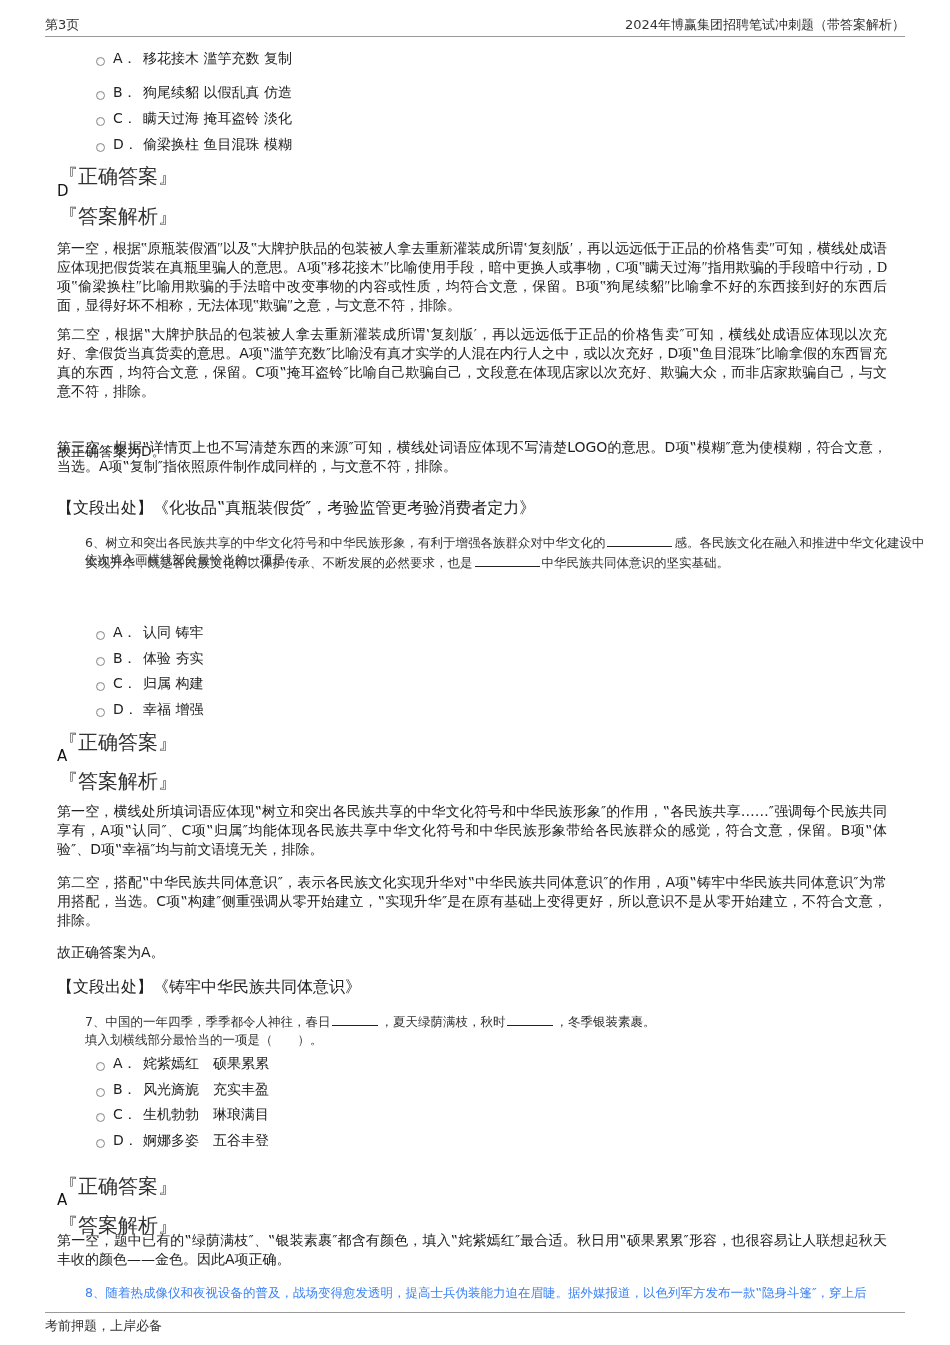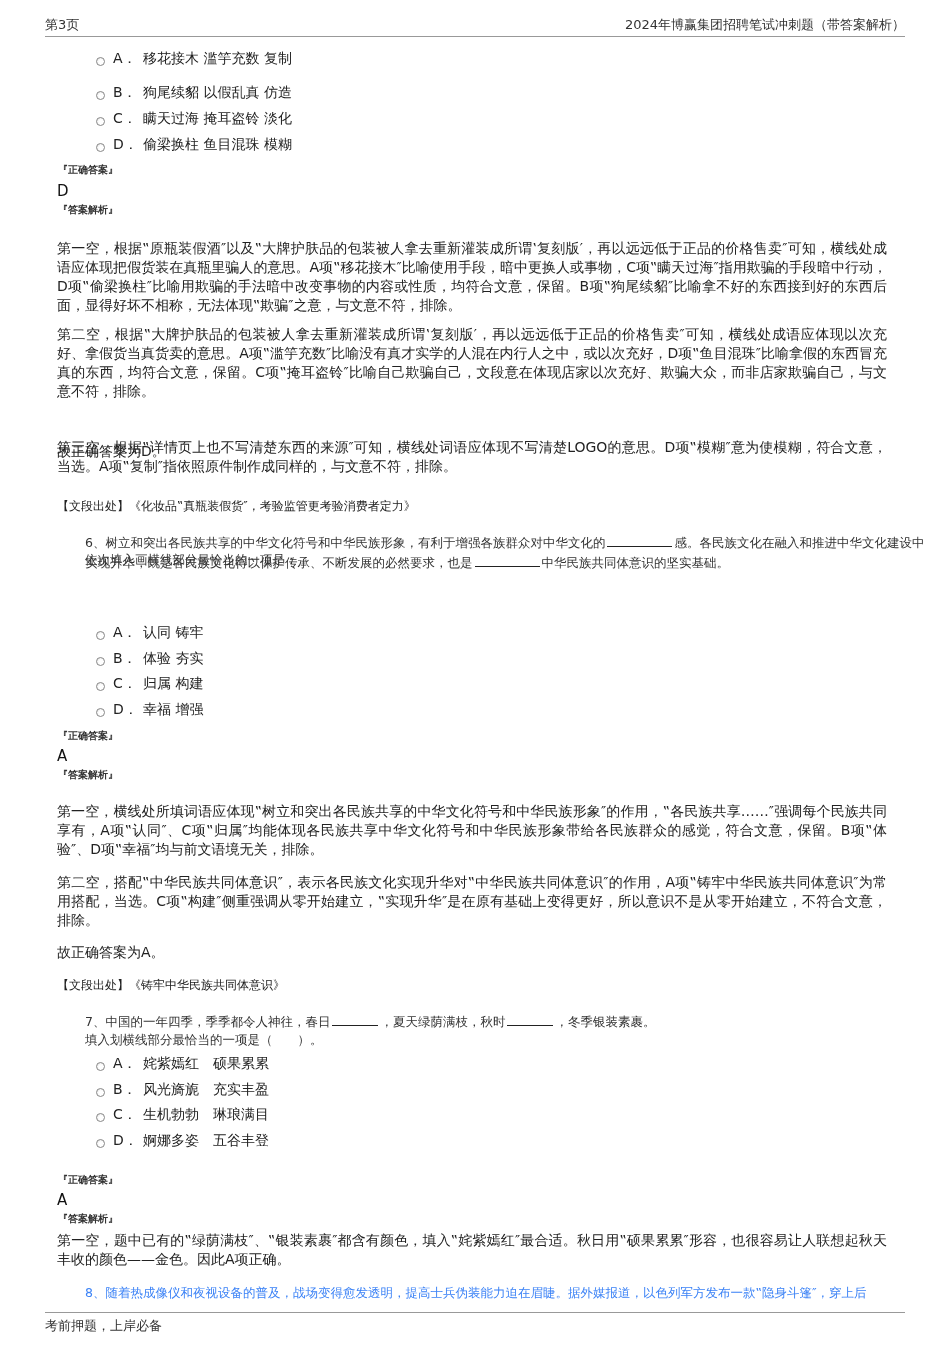--- a/index.html
+++ b/index.html
@@ -22,34 +22,34 @@
   .opt {
     position: absolute; left: 96px; font-size: 14px; color: #222;
     display: flex; align-items: center; white-space: nowrap;
   }
   .radio {
     width: 9px; height: 9px; border: 1px solid #888; border-radius: 50%;
     margin-right: 8px; margin-top: 4px; background: radial-gradient(circle at 60% 60%, #fff 40%, #ddd 100%);
     box-sizing: border-box;
   }
   .opt .letter { display: inline-block; width: 30px; }
-  .tag { position: absolute; left: 58px; font-size: 10px; color: #333; font-weight: bold; }
+  .tag { position: absolute; left: 58px; font-size: 20px; color: #333; }
   .ans { position: absolute; left: 57px; font-size: 15px; color: #111; }
   .para {
     position: absolute; left: 57px; width: 830px; font-size: 14px;
     line-height: 19px; color: #222; text-align: justify;
   }
   .q {
     position: absolute; left: 53px; width: 845px; font-size: 12.5px;
     line-height: 20px; color: #333; margin-left: 32px;
   }
   .q8 { color: #3b82f6; }
   .blank { display: inline-block; border-bottom: 1px solid #222; width: 65px; height: 12px; margin: 0 2px; }
   .blank.short { width: 46px; }
-  .src { position: absolute; left: 57px; font-size: 12px; color: #222; }
+  .src { position: absolute; left: 57px; font-size: 16px; color: #222; }
 </style>
 </head>
 <body>
 
 <div class="header">
   <span>第3页</span>
   <span>2024年博赢集团招聘笔试冲刺题（带答案解析）</span>
 </div>
 
 <div class="opt" style="top:50px;">
@@ -70,21 +70,21 @@
 <div class="opt" style="top:136px;">
   <span class="radio"></span>
   <span class="letter">D．</span>
   <span>偷梁换柱 鱼目混珠 模糊</span>
 </div>
 
 <div class="tag" style="top:163px;">『正确答案』</div>
 <div class="ans" style="top:182px;">D</div>
 <div class="tag" style="top:203px;">『答案解析』</div>
 
-<div class="para" style="top:239px;">第一空，根据‟原瓶装假酒″以及‟大牌护肤品的包装被人拿去重新灌装成所谓‛复刻版′，再以远远低于正品的价格售卖″可知，横线处成语应体现把假货装在真瓶里骗人的意思。A项‟移花接木″比喻使用手段，暗中更换人或事物，C项‟瞒天过海″指用欺骗的手段暗中行动，D项‟偷梁换柱″比喻用欺骗的手法暗中改变事物的内容或性质，均符合文意，保留。B项‟狗尾续貂″比喻拿不好的东西接到好的东西后面，显得好坏不相称，无法体现‟欺骗″之意，与文意不符，排除。</div>
+<div class="para" style="top:239px;font-family:Liberation Serif, serif;">第一空，根据‟原瓶装假酒″以及‟大牌护肤品的包装被人拿去重新灌装成所谓‛复刻版′，再以远远低于正品的价格售卖″可知，横线处成语应体现把假货装在真瓶里骗人的意思。A项‟移花接木″比喻使用手段，暗中更换人或事物，C项‟瞒天过海″指用欺骗的手段暗中行动，D项‟偷梁换柱″比喻用欺骗的手法暗中改变事物的内容或性质，均符合文意，保留。B项‟狗尾续貂″比喻拿不好的东西接到好的东西后面，显得好坏不相称，无法体现‟欺骗″之意，与文意不符，排除。</div>
 <div class="para" style="top:325px;">第二空，根据‟大牌护肤品的包装被人拿去重新灌装成所谓‛复刻版′，再以远远低于正品的价格售卖″可知，横线处成语应体现以次充好、拿假货当真货卖的意思。A项‟滥竽充数″比喻没有真才实学的人混在内行人之中，或以次充好，D项‟鱼目混珠″比喻拿假的东西冒充真的东西，均符合文意，保留。C项‟掩耳盗铃″比喻自己欺骗自己，文段意在体现店家以次充好、欺骗大众，而非店家欺骗自己，与文意不符，排除。</div>
 <div class="para" style="top:438px;">第三空，根据‟详情页上也不写清楚东西的来源″可知，横线处词语应体现不写清楚LOGO的意思。D项‟模糊″意为使模糊，符合文意，当选。A项‟复制″指依照原件制作成同样的，与文意不符，排除。</div>
 <div class="para" style="top:442px;">故正确答案为D。</div>
 <div class="src" style="top:498px;">【文段出处】《化妆品‟真瓶装假货″，考验监管更考验消费者定力》</div>
 
 <div class="q" style="top:533px;">
   <span>6、树立和突出各民族共享的中华文化符号和中华民族形象，有利于增强各族群众对中华文化的</span><span class="blank"></span><span>感。各民族文化在融入和推进中华文化建设中实现升华，既是各民族文化得以保护传承、不断发展的必然要求，也是</span><span class="blank"></span><span>中华民族共同体意识的坚实基础。</span>
 </div>
 <div class="q" style="top:550px;">依次填入画横线部分最恰当的一项是：</div>
 

